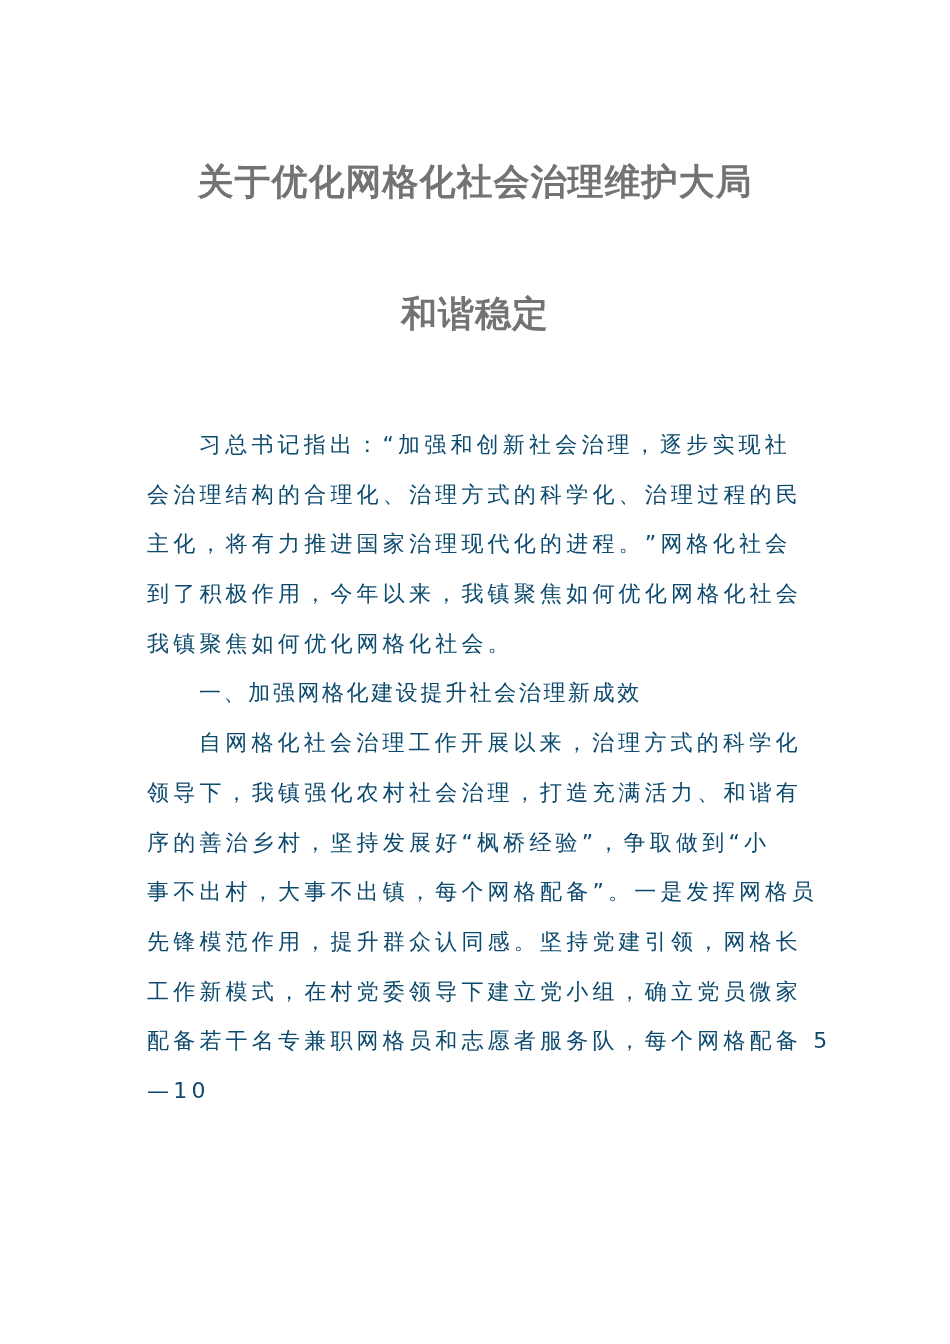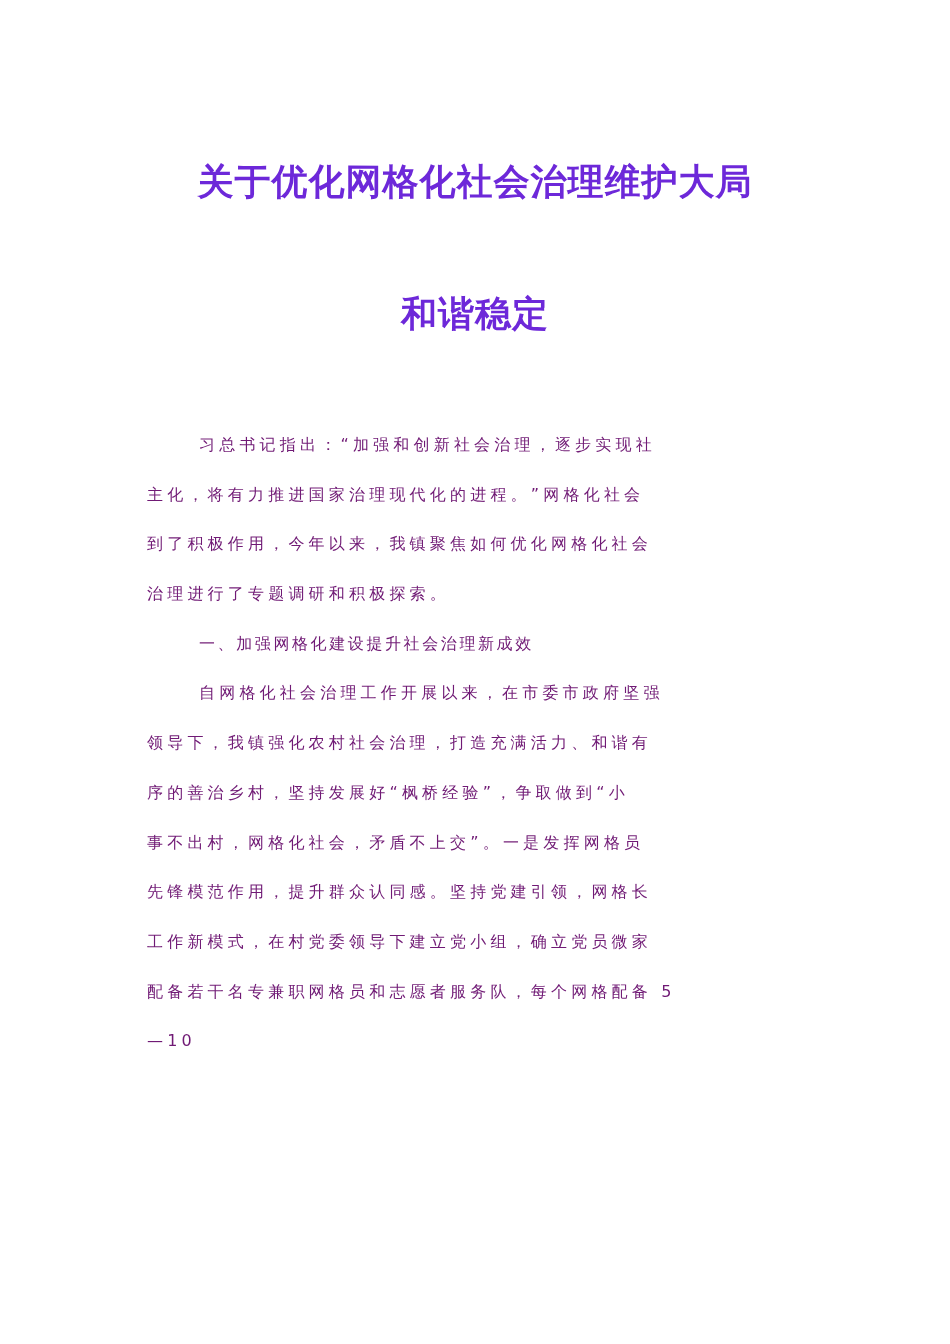--- a/index.html
+++ b/index.html
@@ -24,63 +24,64 @@
     }
     .title-line {
       position: absolute;
       left: 0;
       width: 950px;
       text-align: center;
       font-family: "DejaVu Serif", serif;
       font-weight: bold;
       font-size: 36px;
       letter-spacing: 1px;
-      color: #6d28d9;
+      color: #737373;
     }
     .title-1 { top: 158px; }
     .title-2 { top: 290px; }
     .body-text {
       position: absolute;
       left: 147px;
       width: 660px;
       top: 420px;
     }
     .line {
       height: 49.7px;
       line-height: 49.7px;
-      font-size: 16px;
+      font-size: 22px;
       letter-spacing: 4.2px;
       white-space: nowrap;
-      color: #701a75;
+      color: #0c4a6e;
     }
     .line.indent {
       padding-left: 52px;
     }
     .line.heading {
       padding-left: 52px;
       letter-spacing: 2.6px;
     }
   </style>
 </head>
 <body>
 
 <div class="page">
 
   <div class="title-line title-1">关于优化网格化社会治理维护大局</div>
   <div class="title-line title-2">和谐稳定</div>
 
   <div class="body-text">
     <div class="line indent">习总书记指出：“加强和创新社会治理，逐步实现社</div>
+    <div class="line">会治理结构的合理化、治理方式的科学化、治理过程的民</div>
     <div class="line">主化，将有力推进国家治理现代化的进程。”网格化社会</div>
     <div class="line">到了积极作用，今年以来，我镇聚焦如何优化网格化社会</div>
-    <div class="line">治理进行了专题调研和积极探索。</div>
+    <div class="line">我镇聚焦如何优化网格化社会。</div>
     <div class="line heading">一、加强网格化建设提升社会治理新成效</div>
-    <div class="line indent">自网格化社会治理工作开展以来，在市委市政府坚强</div>
+    <div class="line indent">自网格化社会治理工作开展以来，治理方式的科学化</div>
     <div class="line">领导下，我镇强化农村社会治理，打造充满活力、和谐有</div>
     <div class="line">序的善治乡村，坚持发展好“枫桥经验”，争取做到“小</div>
-    <div class="line">事不出村，网格化社会，矛盾不上交”。一是发挥网格员</div>
+    <div class="line">事不出村，大事不出镇，每个网格配备”。一是发挥网格员</div>
     <div class="line">先锋模范作用，提升群众认同感。坚持党建引领，网格长</div>
     <div class="line">工作新模式，在村党委领导下建立党小组，确立党员微家</div>
     <div class="line">配备若干名专兼职网格员和志愿者服务队，每个网格配备 5</div>
     <div class="line">—10</div>
   </div>
 
 </div>
 
 </body></html>

